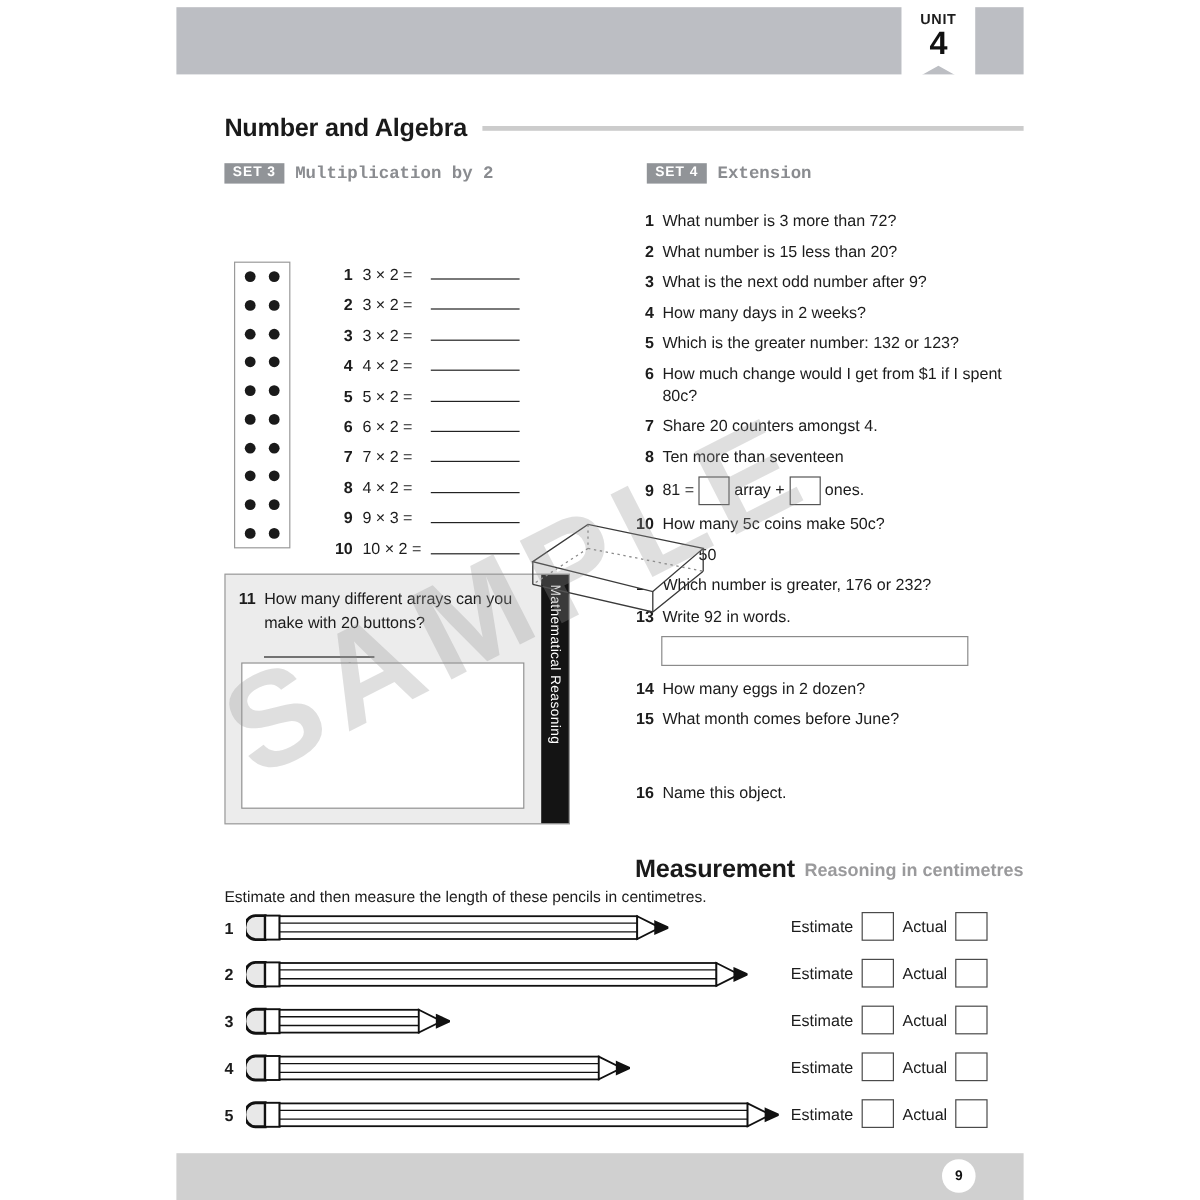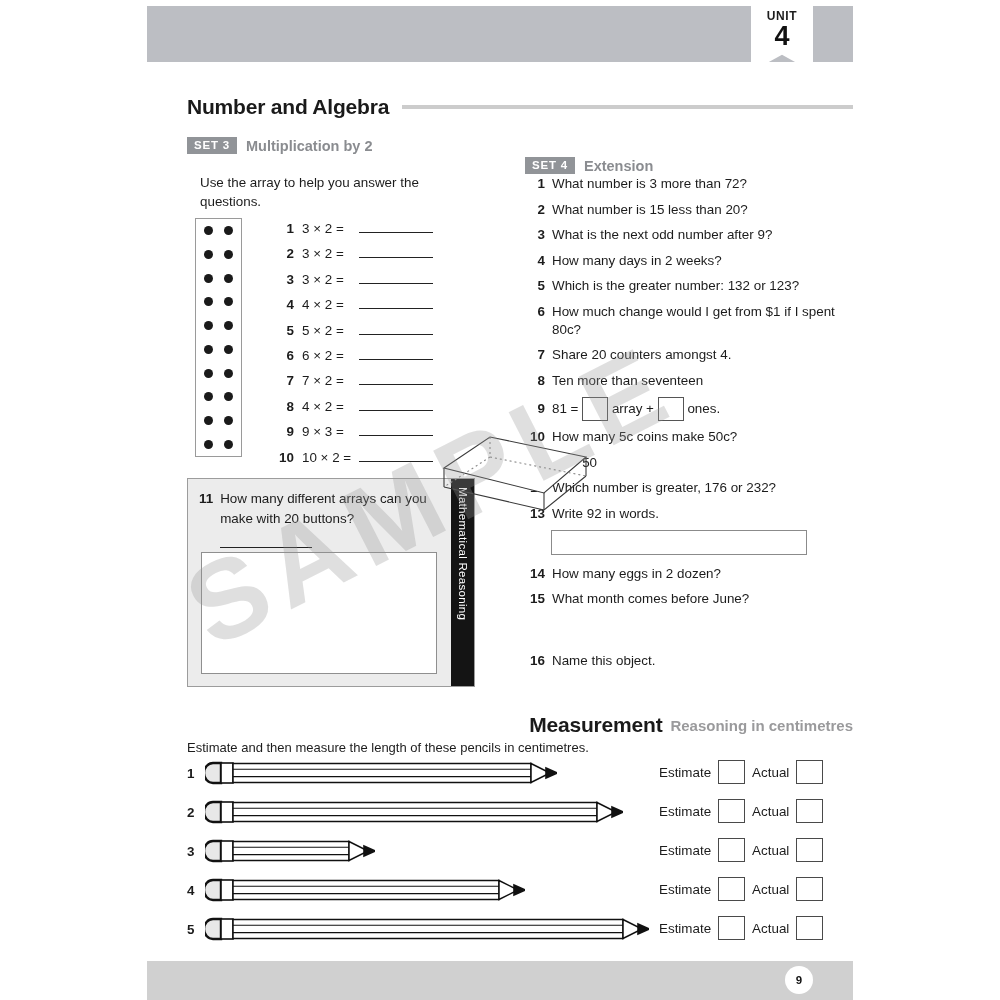--- a/index.html
+++ b/index.html
@@ -24,21 +24,21 @@
 
   
   .sec-head{position:absolute;display:flex;align-items:center;width:666px;left:40px;}
   .sec-title{font-size:21px;font-weight:bold;color:#1a1a1a;letter-spacing:-.2px;white-space:nowrap;}
   .sec-sub{font-size:15px;font-weight:bold;color:#9a9a9c;margin-left:8px;white-space:nowrap;}
   .sec-rule{flex:1;height:4px;background:#cccccc;margin-left:13px;}
 
   
   .set-badge{display:inline-block;background:#919498;color:#ffffff;font-size:11.5px;font-weight:bold;
              letter-spacing:.8px;padding:3px 7px 3px 7px;line-height:11px;vertical-align:middle;}
-  .set-name{font-size:14.5px;font-weight:bold;color:#8a8c90;margin-left:9px;vertical-align:middle;}
+  .set-name{font-size:14.5px;font-weight:bold;color:#8a8c90;margin-left:9px;vertical-align:middle;font-family:Liberation Mono, monospace;}
 
   
   .body-txt{font-size:13.4px;color:#1c1c1c;line-height:19px;}
   .qrow{display:flex;font-size:13.4px;color:#1c1c1c;line-height:18px;}
   .qnum{font-weight:bold;min-width:20px;text-align:right;margin-right:7px;flex:none;}
   .qtxt{flex:1;}
 
   
   .eqrow{display:flex;align-items:baseline;font-size:13.4px;color:#1c1c1c;height:25.4px;}
   .eqnum{font-weight:bold;width:22px;text-align:right;margin-right:8px;}
@@ -97,25 +97,24 @@
   </div>
 
   <div class="sec-head" style="top:93px;height:28px;">
     <div class="sec-title">Number and Algebra</div>
     <div class="sec-rule"></div>
   </div>
 
   <div style="position:absolute;left:40px;top:136px;">
     <span class="set-badge">SET 3</span><span class="set-name">Multiplication by 2</span>
   </div>
-  <div style="position:absolute;left:378px;top:136px;margin-top:20px;">
+  <div style="position:absolute;left:392px;top:136px;">
     <span class="set-badge">SET 4</span><span class="set-name">Extension</span>
   </div>
 
-  <div class="body-txt" style="position:absolute;left:53px;top:173px;width:250px;">Use the array to help you answer the questions.</div>
 
   <div class="array-box" id="array-box" style="left:48px;top:218px;width:47px;height:239px;">
       <div class="array-row">
         <div class="dot"></div>
         <div class="dot"></div>
       </div>
       <div class="array-row">
         <div class="dot"></div>
         <div class="dot"></div>
       </div>

